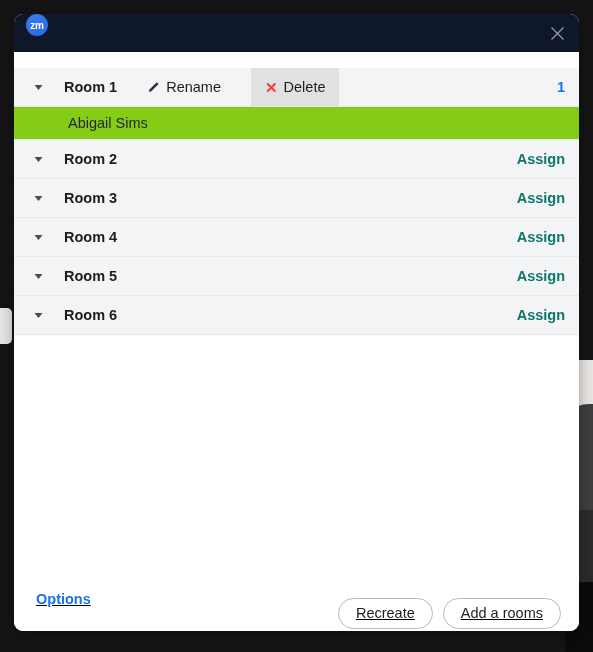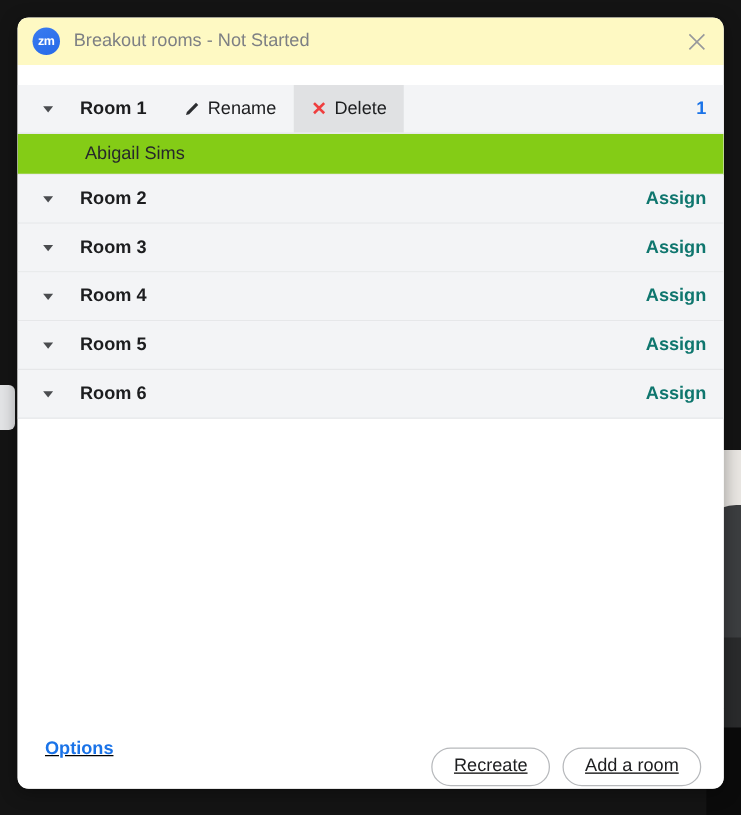--- a/index.html
+++ b/index.html
@@ -84,23 +84,23 @@
     overflow: hidden;
     display: flex;
     flex-direction: column;
     box-shadow: 0 3px 14px rgba(0,0,0,0.35);
   }
 
   
   .titlebar {
     height: 38px;
     min-height: 38px;
-    background: #fef9c3;
-    display: flex;
-    align-items: center;
+    background: #0f172a;
+    display: flex;
+    align-items: flex-start;
     padding: 0 8px 0 12px;
     position: relative;
   }
   .zm-logo {
     width: 22px;
     height: 22px;
     border-radius: 50%;
     background: linear-gradient(150deg, #3a7cf0 0%, #2669e8 100%);
     color: #ffffff;
     font-size: 10px;
@@ -167,20 +167,21 @@
     font-weight: bold;
     color: #1c1d1f;
     margin-left: 16px;
     white-space: nowrap;
   }
   .row-actions {
     display: flex;
     align-items: stretch;
     height: 100%;
     margin-left: 16px;
+    gap: 16px;
   }
   .action-btn {
     display: flex;
     align-items: center;
     gap: 6px;
     padding: 0 14px;
     font-size: 14.5px;
     color: #1c1d1f;
     cursor: pointer;
     white-space: nowrap;
@@ -284,21 +285,20 @@
     <div class="shirt"></div>
     <div class="shirt2"></div>
     <div class="floor"></div>
   </div>
 </div>
 
 <div id="dialog">
 
   <div class="titlebar">
     <div class="zm-logo">zm</div>
-    <div class="title-text">Breakout rooms - Not Started</div>
     <div class="close-btn">
       <svg width="15" height="15" viewBox="0 0 15 15" aria-hidden="true">
         <path d="M1.5 1.5 L13.5 13.5 M13.5 1.5 L1.5 13.5" stroke="#98999c" stroke-width="1.3" fill="none"></path>
       </svg>
     </div>
   </div>
 
   <div class="title-gap"></div>
 
   <div class="room-list">
@@ -386,16 +386,16 @@
       <div class="row-spacer"></div>
       <div class="assign-link">Assign</div>
     </div>
 
   </div>
 
   <div class="footer">
     <div class="options-link">Options</div>
     <div class="footer-spacer"></div>
     <div class="btn btn-outline">Recreate</div>
-    <div class="btn btn-outline">Add a room</div>
+    <div class="btn btn-outline">Add a rooms</div>
   </div>
 
 </div>
 
 </body></html>

